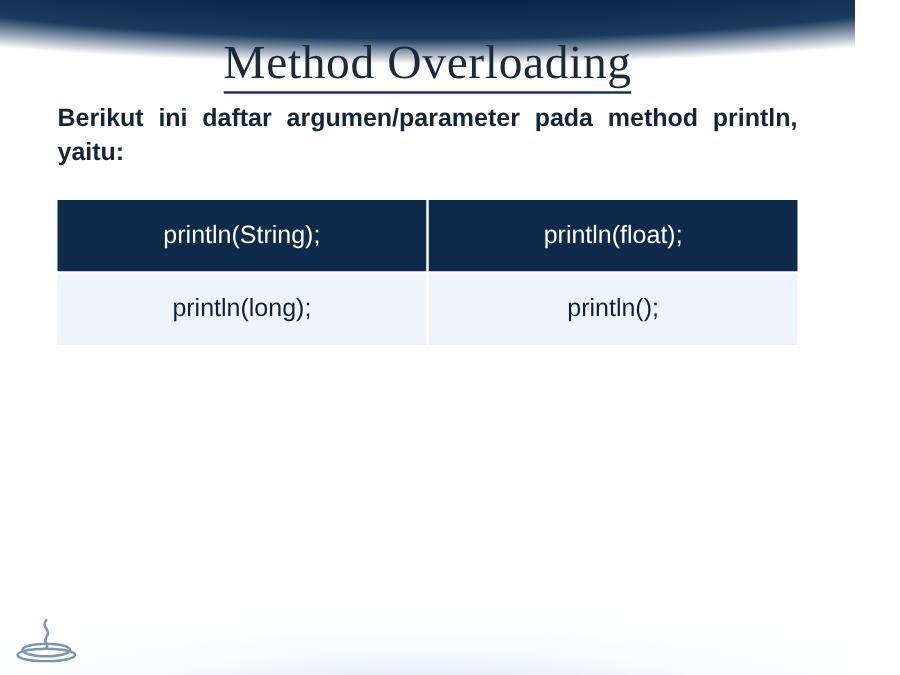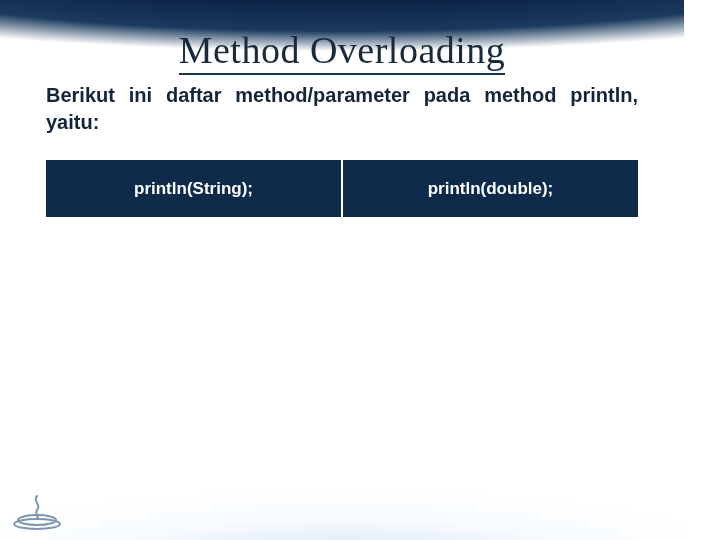--- a/index.html
+++ b/index.html
@@ -37,22 +37,22 @@
   table.methods {
     width: 100%;
     border-collapse: collapse;
     table-layout: fixed;
   }
   table.methods td {
     border: 2px solid #ffffff;
     text-align: center;
     vertical-align: middle;
     font-family: 'Segoe UI', Tahoma, Arial, sans-serif;
-    font-weight: 700;
-    font-size: 17px;
+    font-weight: 400;
+    font-size: 20px;
     color: #102035;
     height: 59px;
     padding: 0 6px;
   }
   tr.header td { background: #0d2a4a; color: #ffffff; }
   tr.band-light td { background: #d6e3f2; }
   tr.band-white td { background: #eef4fb; }
   .corner-mark {
     position: absolute;
     left: 12px; bottom: 10px;
@@ -63,27 +63,31 @@
 </style>
 </head>
 <body>
 
 <div class="slide">
 
   <h1 class="title">
     <span class="underline">Method Overloading</span>
   </h1>
 
-  <p class="subtitle">Berikut ini daftar method/parameter pada method println, yaitu:</p>
+  <p class="subtitle">Berikut ini daftar argumen/parameter pada method println, yaitu:</p>
 
   <table class="methods">
     <tbody>
         <tr class="header">
       <td>println(String);</td>
-      <td>println(double);</td>
+      <td>println(float);</td>
+    </tr>
+    <tr class="band-white">
+      <td>println(long);</td>
+      <td>println();</td>
     </tr>
   </tbody>
     </table>
 
   <div class="corner-mark">
     <svg viewBox="0 0 50 36">
       <ellipse cx="25" cy="26" rx="19" ry="5" fill="none" stroke="#4a6a8a" stroke-width="2"></ellipse>
       <ellipse cx="25" cy="30" rx="23" ry="5" fill="none" stroke="#4a6a8a" stroke-width="2"></ellipse>
       <path d="M25 2 C20 8 30 10 25 16 C22 20 28 22 25 24" fill="none" stroke="#4a6a8a" stroke-width="2" stroke-linecap="round"></path>
     </svg>

